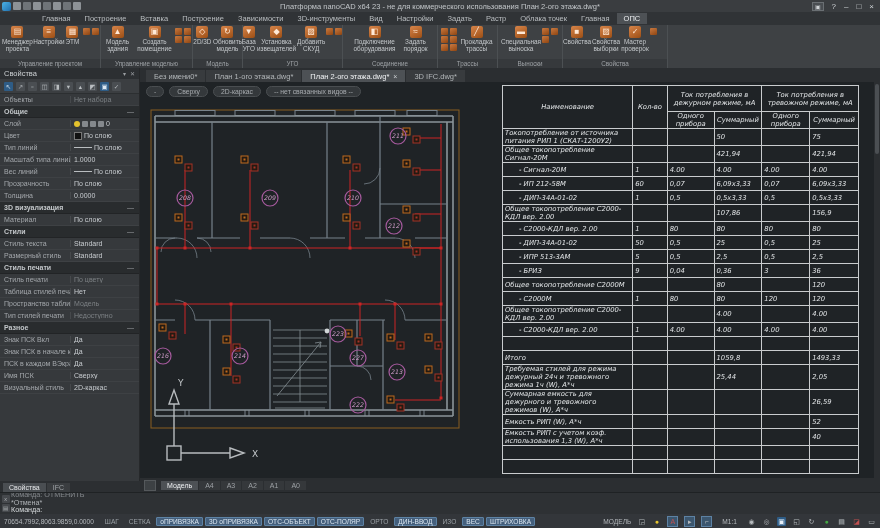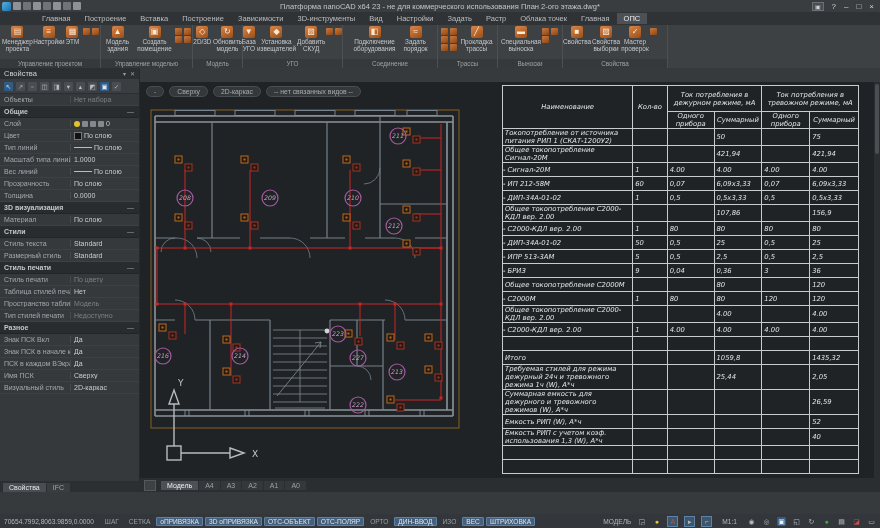--- a/index.html
+++ b/index.html
@@ -63,21 +63,21 @@
   .pill{font-size:6.8px;color:#a7abaf;background:#34383b;border:1px solid #4a4e51;border-radius:7px;padding:1px 7px;white-space:nowrap;}
   .vsb{position:absolute;right:0;top:0;width:6px;height:396px;background:#2b2e31;}
   .vsb .th{position:absolute;left:1px;top:2px;width:4px;height:70px;background:#4b4f53;border-radius:2px;}
   
   .cadtbl{position:absolute;left:362px;top:3px;width:357px;}
   .cadtbl table{border-collapse:collapse;width:100%;table-layout:fixed;}
   .cadtbl td,.cadtbl th{border:1px solid #c9ccce;color:#e2e5e7;font:italic 6.8px "DejaVu Sans",sans-serif;
         padding:0 2px;vertical-align:middle;text-align:left;font-weight:normal;overflow:hidden;}
   .cadtbl th{text-align:center;}
   .cadtbl td{height:13px;}
-  .cadtbl td.ind{padding-left:0;}
+  .cadtbl td.ind{padding-left:16px;}
   
   .lbar{position:absolute;left:140px;top:478px;width:740px;height:14px;background:#2b2e31;display:flex;align-items:center;gap:1px;padding-left:4px;box-sizing:border-box;}
   .lbtn{width:10px;height:9px;background:#3d4144;border:1px solid #55595c;margin-right:4px;}
   .ltab{font-size:7px;padding:1px 6px;background:#35383b;color:#9da1a5;}
   .ltab.active{background:#4d5155;color:#eef0f2;}
   
   .cmd{position:absolute;left:0;top:492px;width:880px;height:22px;background:#2e3134;border-top:1px solid #1f2224;box-sizing:border-box;display:flex;}
   .cmd .cicons{width:11px;display:flex;flex-direction:column;align-items:center;gap:1px;padding-top:2px;}
   .cmd .ci{width:8px;height:8px;background:#46494d;color:#aeb2b5;font-size:5.5px;line-height:8px;text-align:center;border-radius:1px;}
   .cmd .clines{flex:1;overflow:hidden;font-size:7.2px;line-height:7.6px;padding-top:0;}
@@ -449,20 +449,35 @@
             <span>2D-каркас</span>
           </div>
         </div>
       </div>
   </div>
   <div class="lp-tabs">
       <span class="lp-tab active">Свойства</span>
       <span class="lp-tab">IFC</span>
     </div>
 
+  <div class="dtabs">
+      <div class="dtab">
+        <span>Без имени0*</span>
+      </div>
+      <div class="dtab">
+        <span>План 1-ого этажа.dwg*</span>
+      </div>
+      <div class="dtab active">
+        <span>План 2-ого этажа.dwg*</span>
+        <span class="x">×</span>
+      </div>
+      <div class="dtab">
+        <span>3D IFC.dwg*</span>
+      </div>
+    </div>
 
   <div class="canvas">
     <div class="pills">
         <span class="pill">-</span>
         <span class="pill">Сверху</span>
         <span class="pill">2D-каркас</span>
         <span class="pill">-- нет связанных видов --</span>
       </div>
 
     <svg width="322" height="342" viewBox="0 0 322 342" style="position:absolute;left:5px;top:26px;">
@@ -757,21 +772,21 @@
               <td></td>
               <td></td>
               <td></td>
             </tr>
             <tr>
               <td>Итого</td>
               <td></td>
               <td></td>
               <td>1059,8</td>
               <td></td>
-              <td>1435,32</td>
+              <td>1493,33</td>
             </tr>
             <tr>
               <td>Требуемая стилей для режима дежурный 24ч и тревожного режима 1ч (W), А*ч</td>
               <td></td>
               <td></td>
               <td>25,44</td>
               <td></td>
               <td>2,05</td>
             </tr>
             <tr>
@@ -826,20 +841,31 @@
   <div class="lbar">
     <span class="lbtn"></span>
   <span class="ltab active">Модель</span>
       <span class="ltab">A4</span>
       <span class="ltab">A3</span>
       <span class="ltab">A2</span>
       <span class="ltab">A1</span>
       <span class="ltab">A0</span>
     </div>
 
+  <div class="cmd">
+    <div class="cicons">
+      <span class="ci">x</span>
+      <span class="ci">▤</span>
+    </div>
+    <div class="clines">
+      <div class="chist0">Команда: ОТМЕНИТЬ</div>
+      <div class="chist">*Отмена*</div>
+      <div class="cprompt">Команда:</div>
+    </div>
+  </div>
 
   <div class="sbar">
     <span class="coords">70654.7992,8063.9859,0.0000</span>
     <span id="toggles" style="display:flex;gap:2px;align-items:center;">
         <span class="tg">ШАГ</span>
         <span class="tg">СЕТКА</span>
         <span class="tg on">оПРИВЯЗКА</span>
         <span class="tg on">3D оПРИВЯЗКА</span>
         <span class="tg on">ОТС-ОБЪЕКТ</span>
         <span class="tg on">ОТС-ПОЛЯР</span>

